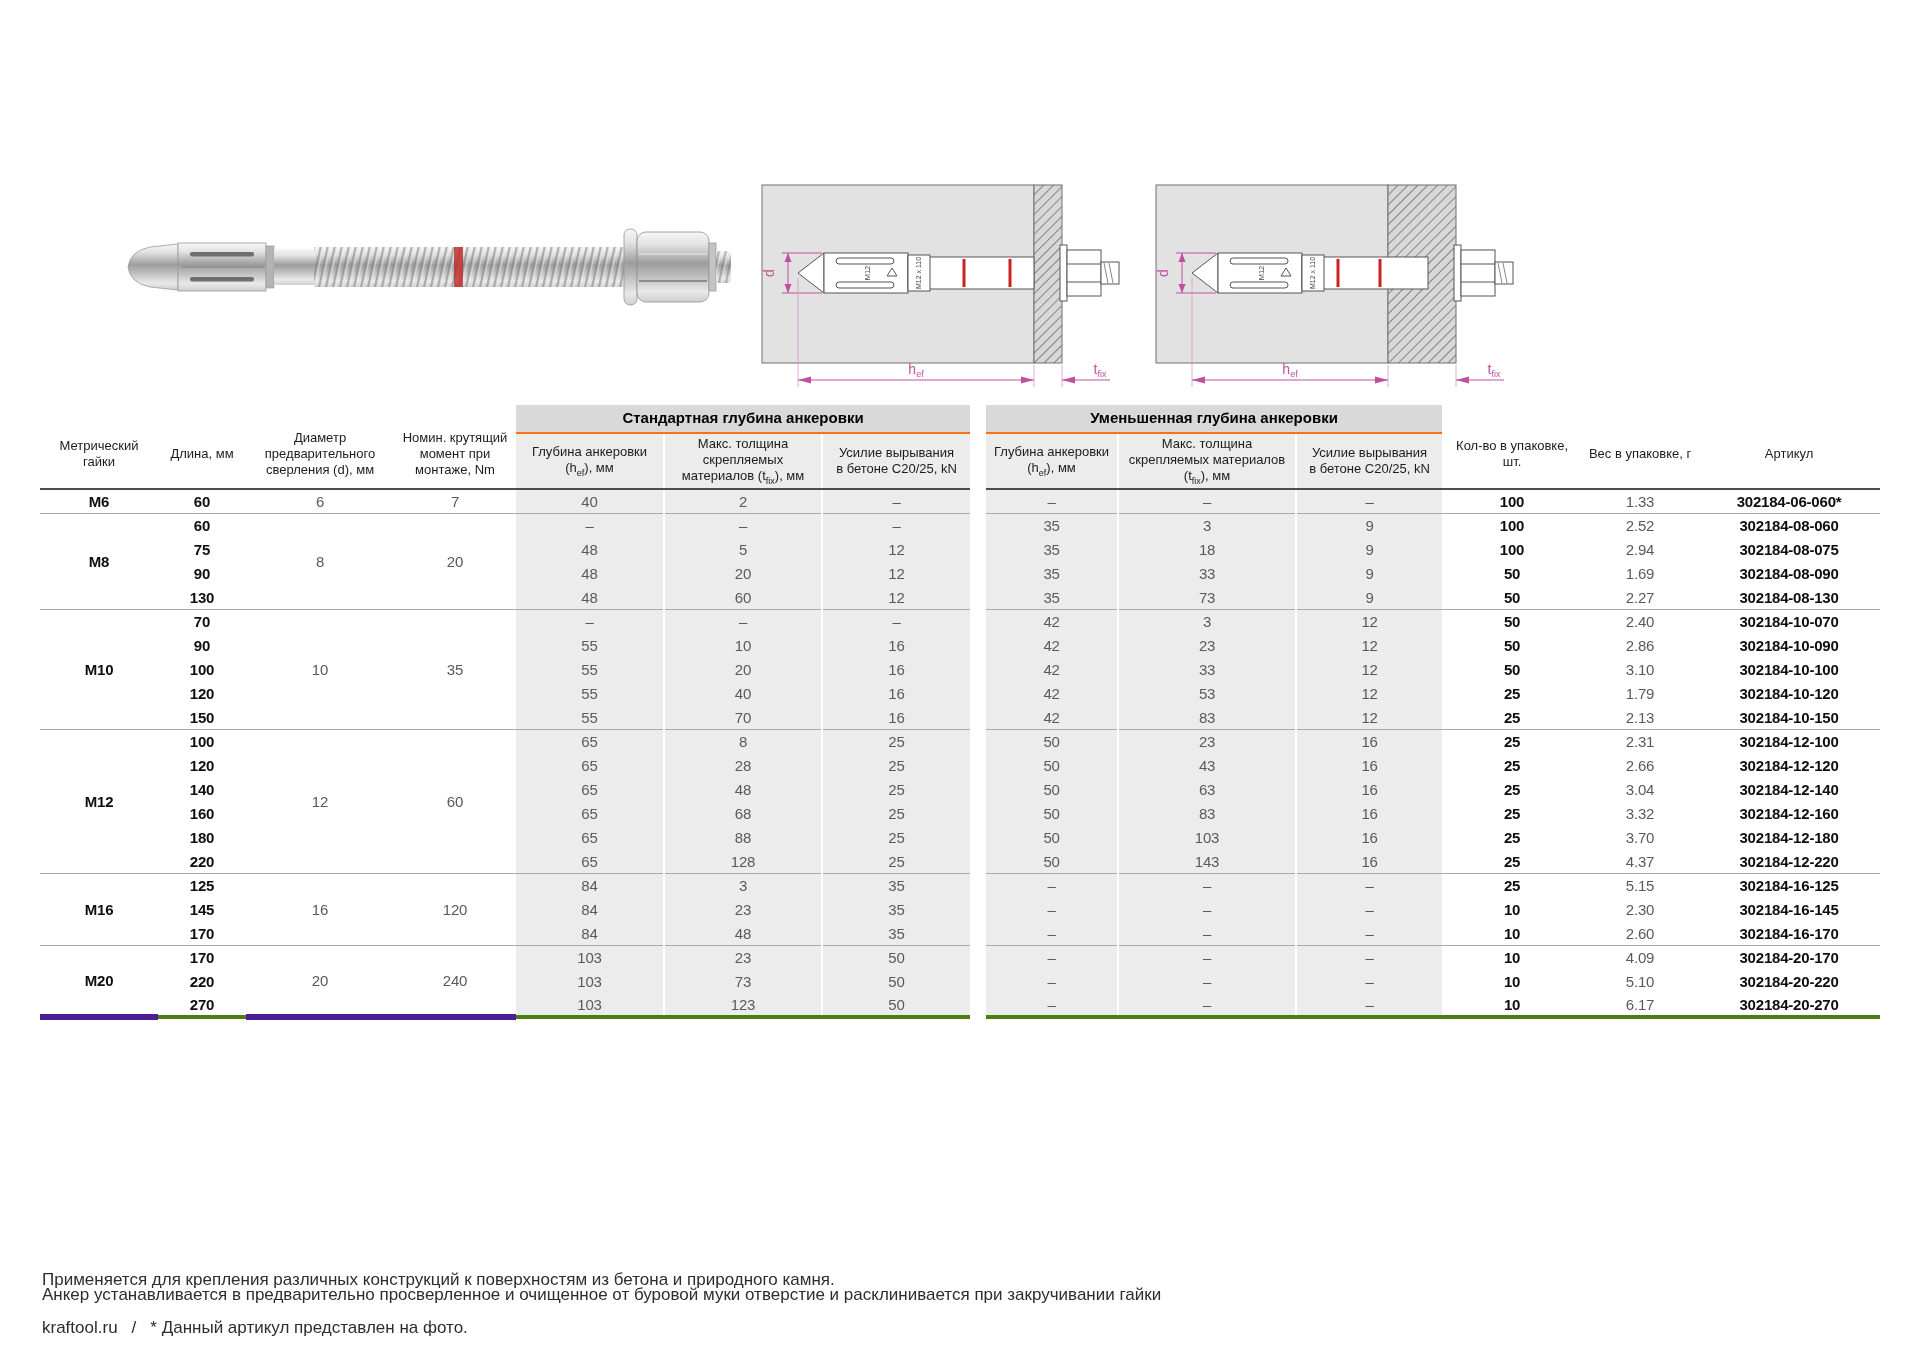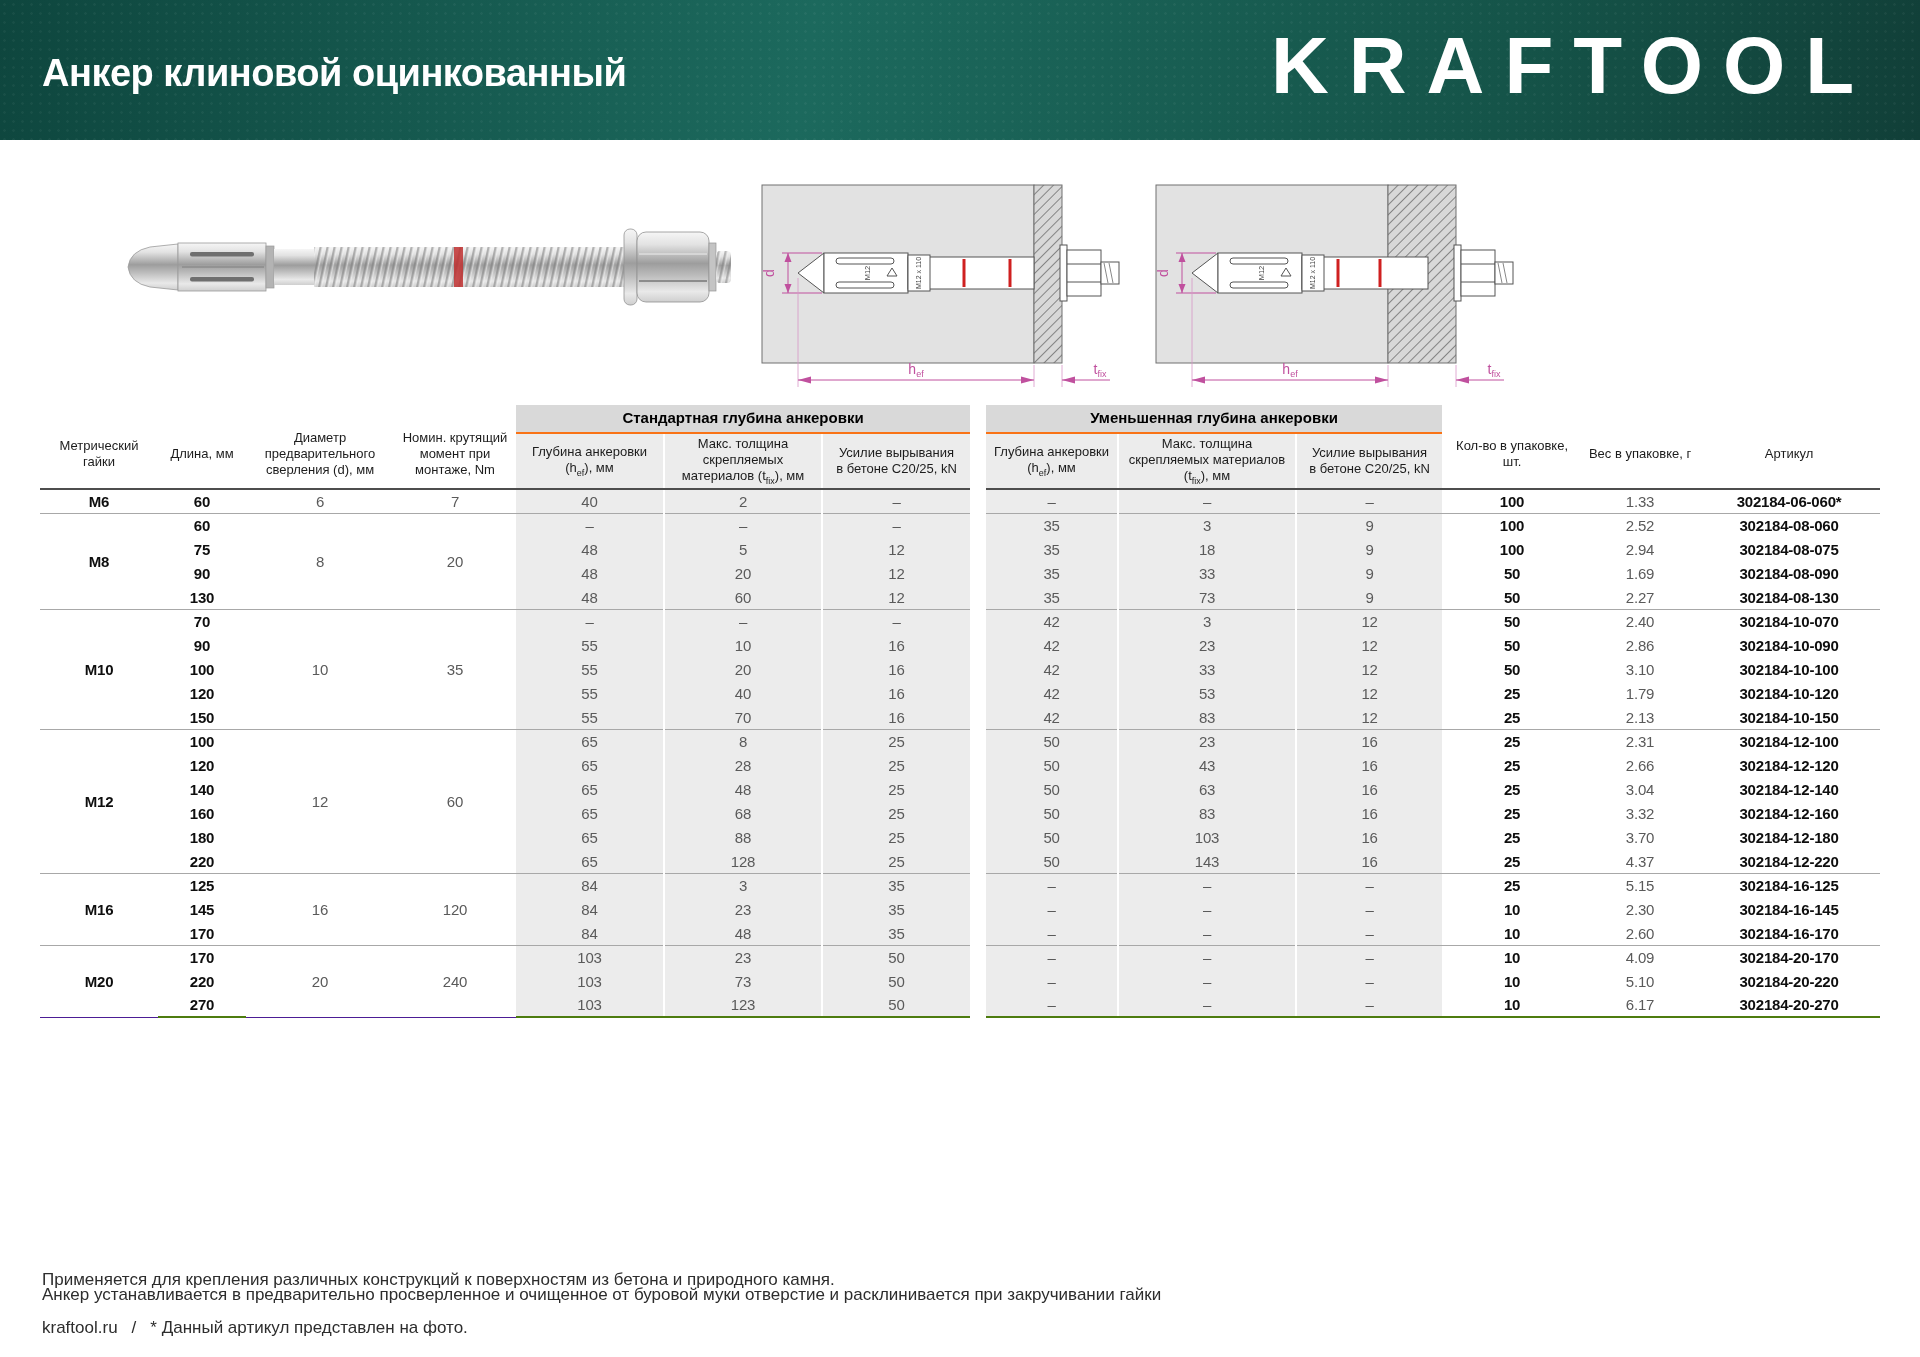--- a/index.html
+++ b/index.html
@@ -37,23 +37,23 @@
   .spec .g { background:#ececec; }
   .spec .vr { border-right:2px solid #ffffff; }
   .spec .bb { border-bottom:2px solid #4d4d4d; }
   .spec .gaph, .spec td.gap { background:#ffffff; border:none; }
   .spec td { text-align:center; font-size:15px; color:#5a5a5a; height:24px;
     padding:0 3px; line-height:1; letter-spacing:-0.2px; }
   .spec td.c-size, .spec td.c-len, .spec td.c-qty, .spec td.c-art
     { color:#0e0e0e; font-weight:bold; }
   .spec tr.gs td { border-top:1px solid #a8a8a8; }
   .spec tr.gs td.gap { border-top:none; }
-  .spec tr.last td { border-bottom:2px solid #4d7c0f; }
+  .spec tr.last td { border-bottom:4px solid #4d7c0f; }
   .spec tr.last td.gap { border-bottom:none; }
-  .spec td.gb { border-bottom:1px solid #4c1d95; }
+  .spec td.gb { border-bottom:6px solid #4c1d95; }
   .spec sub { font-size:9px; }
   .blk { display:block; }
 
   
   .footer { position:absolute; left:42px; top:1258px; width:1500px;
     font-size:17px; color:#2d2d2d; }
   .footer .f1 { position:absolute; left:0; top:12px; white-space:nowrap; }
   .footer .f2 { position:absolute; left:0; top:27px; white-space:nowrap; }
   .footer .f3 { position:absolute; left:0; top:60px; white-space:nowrap; }
   .footer .sep { margin:0 14px; }
@@ -78,24 +78,20 @@
         <rect x="0" width="2.6" height="60" fill="#7e7e7e"></rect>
         <rect x="2.6" width="1.6" height="60" fill="#f5f5f5"></rect>
       </pattern>
       <pattern id="hatch" width="7" height="7" patternUnits="userSpaceOnUse" patternTransform="rotate(45)">
         <rect width="7" height="7" fill="#d8d8d8"></rect>
         <line x1="0" y1="0" x2="0" y2="7" stroke="#6e6e6e" stroke-width="1.6"></line>
       </pattern>
     </defs>
   </svg>
 
-  <div class="banner">
-    <div class="banner-title">Анкер клиновой оцинкованный</div>
-    <div class="brand">KRAFTOOL</div>
-  </div>
 
   <svg class="photo" viewBox="0 0 615 120">
     <path d="M10,60 Q12,44 32,40 L60,37 L60,83 L32,80 Q12,76 10,60 Z" fill="url(#met)" stroke="#9a9a9a" stroke-width="0.8"></path>
     <rect x="60" y="36" width="88" height="48" fill="url(#met)" stroke="#9a9a9a" stroke-width="0.8"></rect>
     <rect x="72" y="45" width="64" height="4.5" rx="2" fill="#6f6f6f"></rect>
     <rect x="72" y="70" width="64" height="4.5" rx="2" fill="#6f6f6f"></rect>
     <line x1="64" y1="60" x2="146" y2="60" stroke="#8d8d8d" stroke-width="1.4"></line>
     <rect x="148" y="39" width="8" height="42" fill="#b3b3b3" stroke="#9a9a9a" stroke-width="0.7"></rect>
     <rect x="156" y="42" width="42" height="36" fill="url(#met)"></rect>
     <rect x="196" y="40" width="310" height="40" fill="url(#met)"></rect>

